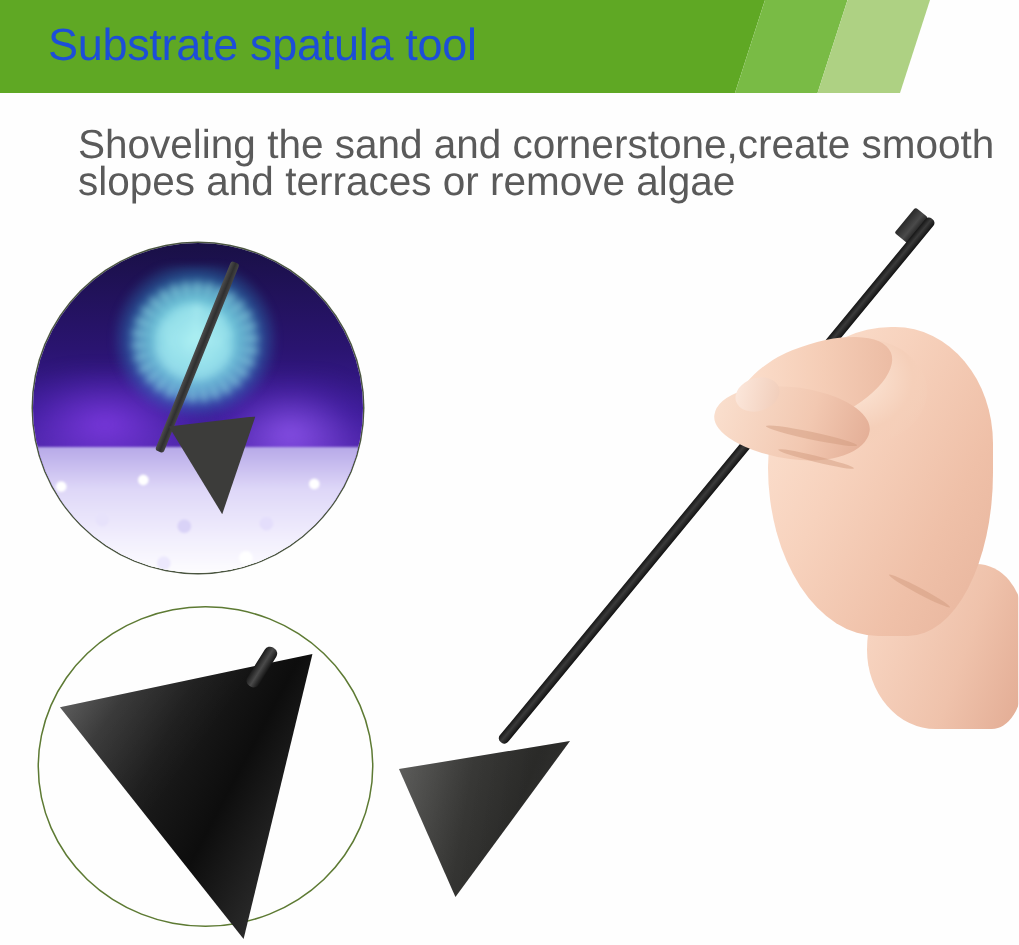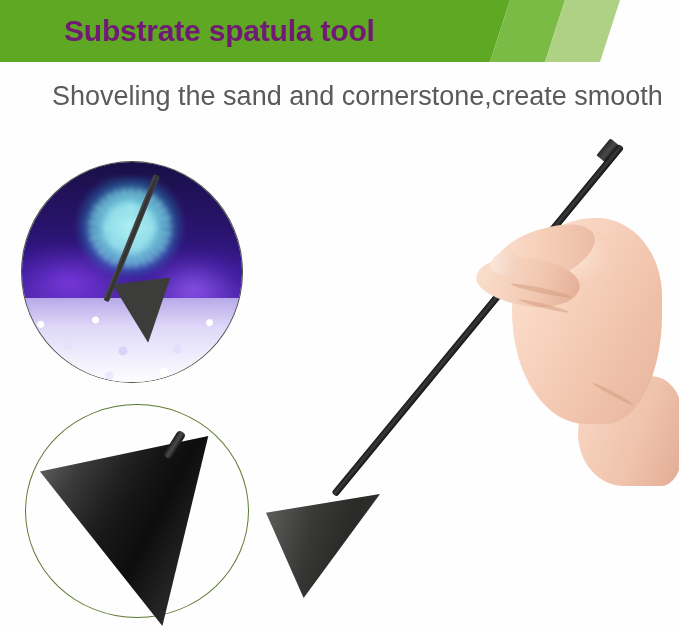--- a/index.html
+++ b/index.html
@@ -44,25 +44,25 @@
     clip-path: polygon(20px 0, 100% 0, calc(100% - 20px) 100%, 0 100%);
   }
   .band-light {
     left: 545px;
     width: 75px;
     background: #aed183;
     clip-path: polygon(20px 0, 100% 0, calc(100% - 20px) 100%, 0 100%);
   }
   .banner-title {
     position: absolute;
-    left: 64px;
+    left: 32px;
     top: 10px;
     font-size: 30px;
-    font-weight: bold;
-    color: #701a75;
+    font-weight: normal;
+    color: #1d4ed8;
     letter-spacing: -0.2px;
     line-height: 42px;
     white-space: nowrap;
   }
 
   
   .subtitle {
     position: absolute;
     left: 52px;
     top: 84px;
@@ -352,20 +352,21 @@
 
   <div class="banner">
     <div class="banner-band band-dark"></div>
     <div class="banner-band band-mid"></div>
     <div class="banner-band band-light"></div>
     <div class="banner-title">Substrate spatula tool</div>
   </div>
 
   <div class="subtitle">
     <span class="subtitle-line">Shoveling the sand and cornerstone,create smooth</span>
+    <span class="subtitle-line">slopes and terraces or remove algae</span>
   </div>
 
   <div class="photo-circle">
     <div class="aq-scene"></div>
     <div class="aq-glow-a"></div>
     <div class="aq-glow-b"></div>
     <div class="aq-coral"></div>
     <div class="aq-gravel"></div>
     <div class="aq-rod"></div>
     <div class="aq-blade"></div>

